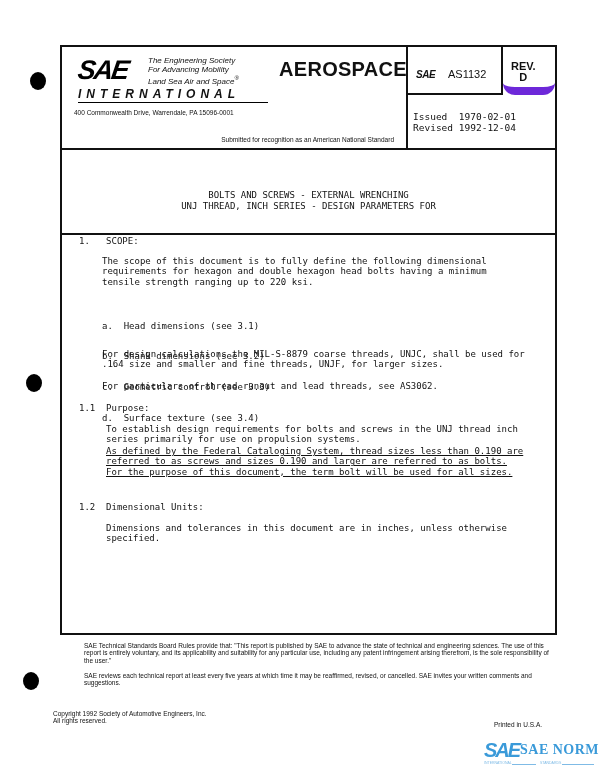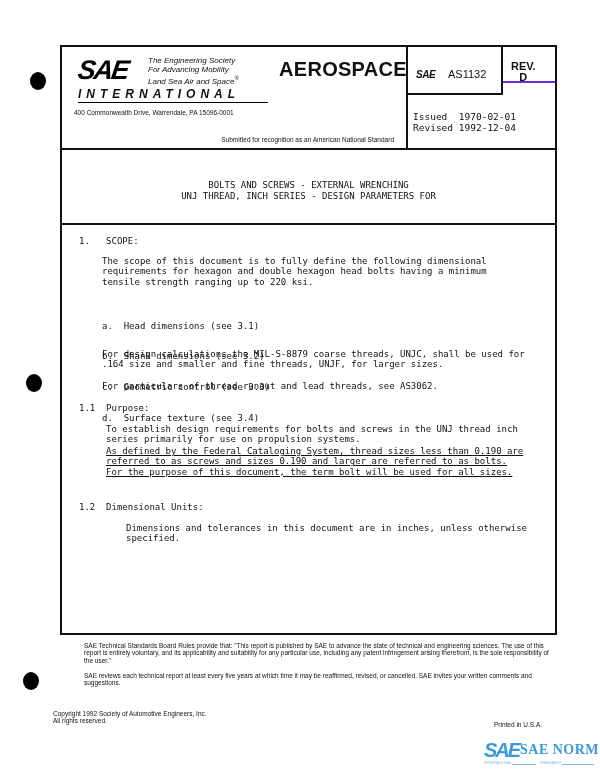--- a/index.html
+++ b/index.html
@@ -21,26 +21,26 @@
     font-weight: bold; font-style: italic; font-size: 27px; letter-spacing: -2px;
     color: #000; transform: skewX(-8deg); line-height: 1;
   }
   .society { position: absolute; left: 78px; top: 2px; font-size: 8px; line-height: 8.5px; font-style: italic; font-weight: normal; width: 130px; }
   .intl { position: absolute; left: 8px; top: 32px; font-size: 12px; font-style: italic; font-weight: bold; letter-spacing: 5px; border-bottom: 1px solid #000; padding-bottom: 1px; width: 190px; white-space: nowrap; }
   .address { position: absolute; left: 4px; top: 54px; font-size: 6.5px; white-space: nowrap; }
   .aero { position: absolute; left: 217px; top: 13px; font-size: 20px; font-weight: bold; line-height: 19px; letter-spacing: 0.3px; }
   .submitted { position: absolute; left: 0; width: 342px; top: 89px; text-align: right; font-size: 6.5px; padding-right: 10px; box-sizing: border-box; }
   .hdr-right { position: absolute; left: 346px; top: 0; right: 0; height: 100%; }
   .docnum { position: absolute; left: 0; top: 0; width: 95px; height: 48px; border-right: 2px solid #111; border-bottom: 2px solid #111; box-sizing: border-box; }
-  .rev { position: absolute; left: 95px; top: 0; right: 0; height: 36px; border-bottom: 2px solid #6d28d9; box-sizing: border-box; }
+  .rev { position: absolute; left: 95px; top: 0; right: 0; height: 48px; border-bottom: 8px solid #6d28d9; box-sizing: border-box; border-radius: 12px; }
   .sae-small { position: absolute; left: 8px; top: 22px; font-weight: bold; font-style: italic; font-size: 10px; letter-spacing: -0.5px; }
   .as-num { position: absolute; left: 40px; top: 21px; font-weight: normal; font-size: 11px; }
   .rev-label { position: absolute; left: 8px; top: 14px; font-weight: bold; font-size: 11px; line-height: 11px; text-align: center; }
   .dates { position: absolute; left: 5px; top: 64px; font-family: "DejaVu Sans Mono", monospace; font-size: 9.5px; line-height: 11px; white-space: pre; }
-  .title-row { position: absolute; left: 0; top: 106px; width: 100%; height: 72px; border-bottom: 2px solid #111; box-sizing: border-box; text-align: center; }
+  .title-row { position: absolute; left: 0; top: 116px; width: 100%; height: 72px; border-bottom: 2px solid #111; box-sizing: border-box; text-align: center; }
   .title-row div { font-family: "DejaVu Sans Mono", monospace; font-size: 9px; line-height: 11px; }
   .title-inner { position: absolute; top: 27px; left: 0; width: 100%; }
   .body { position: absolute; left: 0; top: 175px; width: 100%; font-family: "DejaVu Sans Mono", monospace; font-size: 9px; line-height: 10.3px; }
   .sec { position: absolute; left: 17px; white-space: pre; }
   .para { position: absolute; left: 40px; white-space: pre; }
   .para.i2 { left: 44px; }
   .listp { position: absolute; left: 40px; white-space: pre; }
   .legal { position: absolute; left: 84px; font-size: 6.5px; line-height: 7.3px; width: 470px; }
   .copyright { position: absolute; left: 53px; top: 710px; font-size: 6.5px; line-height: 7px; }
   .printed { position: absolute; left: 494px; top: 721px; font-size: 6.5px; }
@@ -114,21 +114,21 @@
     <div class="para" style="top:127px;">For design calculations the MIL-S-8879 coarse threads, UNJC, shall be used for
 .164 size and smaller and fine threads, UNJF, for larger sizes.</div>
     <div class="para" style="top:159px;">For particulars of thread runout and lead threads, see AS3062.</div>
     <div class="sec" style="top:181px;">1.1  Purpose:</div>
     <div class="para i2" style="top:202px;">To establish design requirements for bolts and screws in the UNJ thread inch
 series primarily for use on propulsion systems.</div>
     <div class="para i2" style="top:224px;text-decoration:underline;">As defined by the Federal Cataloging System, thread sizes less than 0.190 are
 referred to as screws and sizes 0.190 and larger are referred to as bolts.
 For the purpose of this document, the term bolt will be used for all sizes.</div>
     <div class="sec" style="top:280px;">1.2  Dimensional Units:</div>
-    <div class="para i2" style="top:301px;margin-left:20px;">Dimensions and tolerances in this document are in inches, unless otherwise
+    <div class="para i2" style="top:301px;">Dimensions and tolerances in this document are in inches, unless otherwise
 specified.</div>
   </div>
 
 </div>
 
 <div class="legal" style="top:642px;">SAE Technical Standards Board Rules provide that: "This report is published by SAE to advance the state of technical and engineering sciences. The use of this report is entirely voluntary, and its applicability and suitability for any particular use, including any patent infringement arising therefrom, is the sole responsibility of the user."</div>
 <div class="legal" style="top:672px;">SAE reviews each technical report at least every five years at which time it may be reaffirmed, revised, or cancelled. SAE invites your written comments and suggestions.</div>
 
 <div class="copyright">
   <div>Copyright 1992 Society of Automotive Engineers, Inc.</div>

